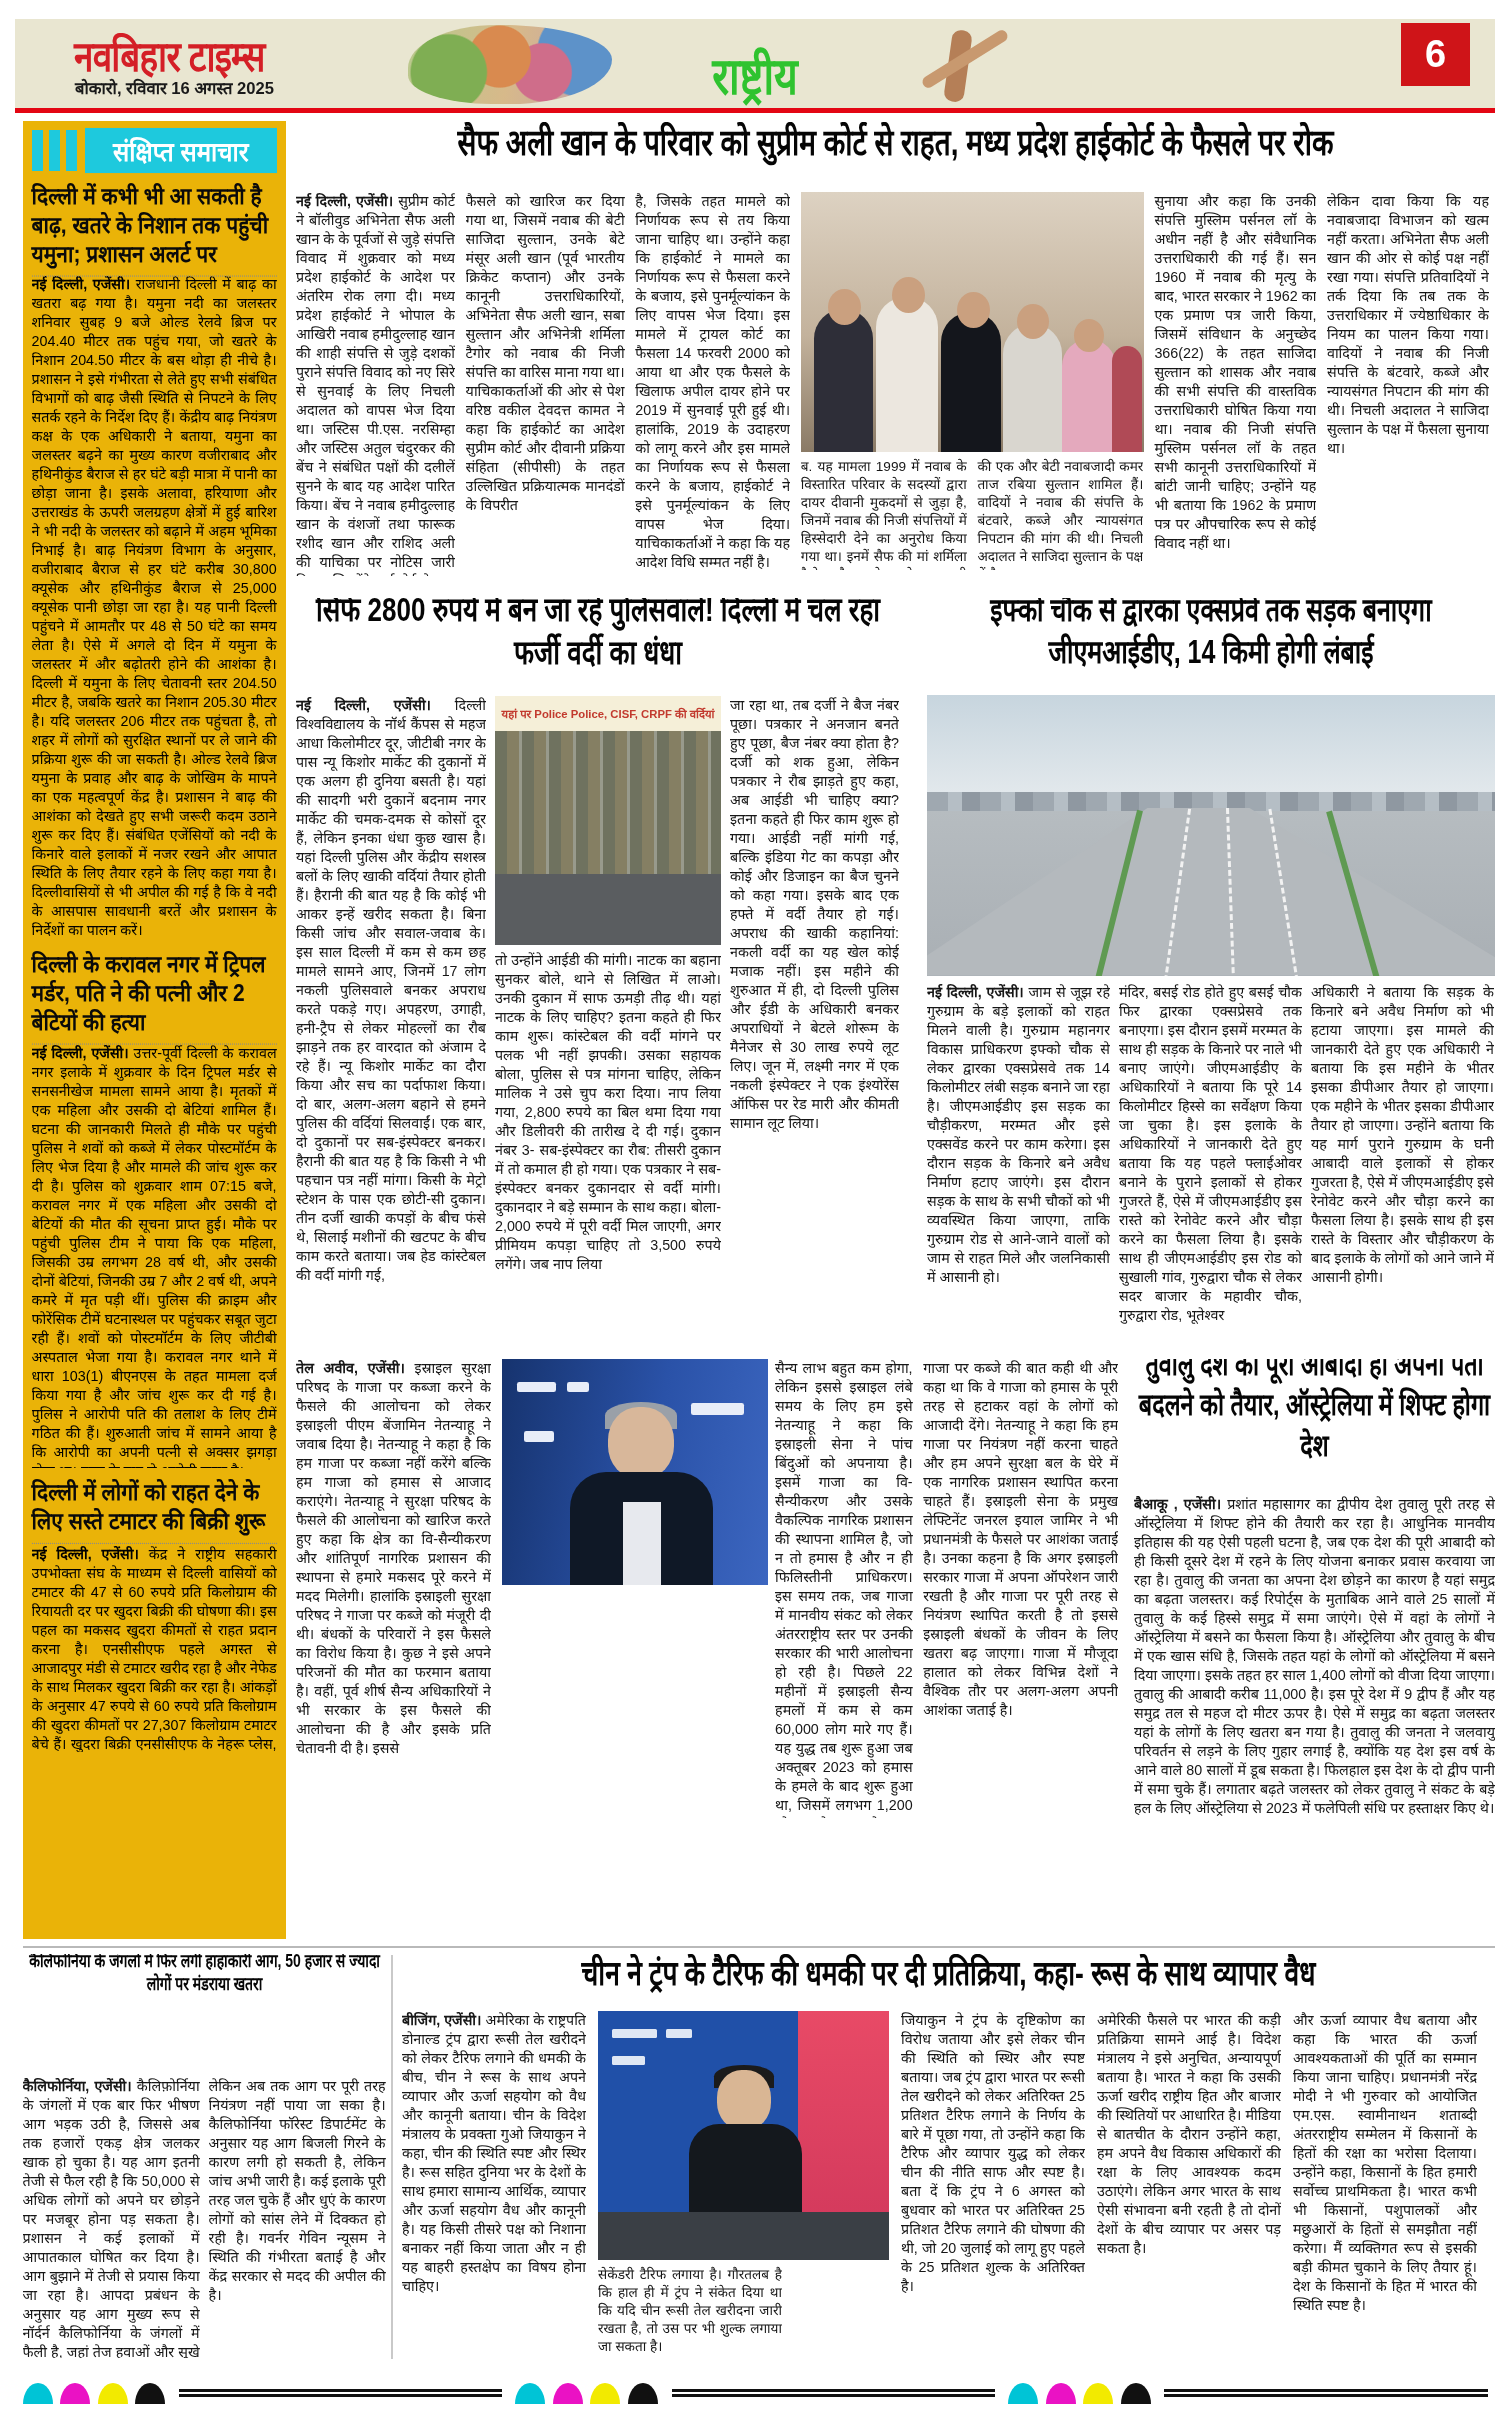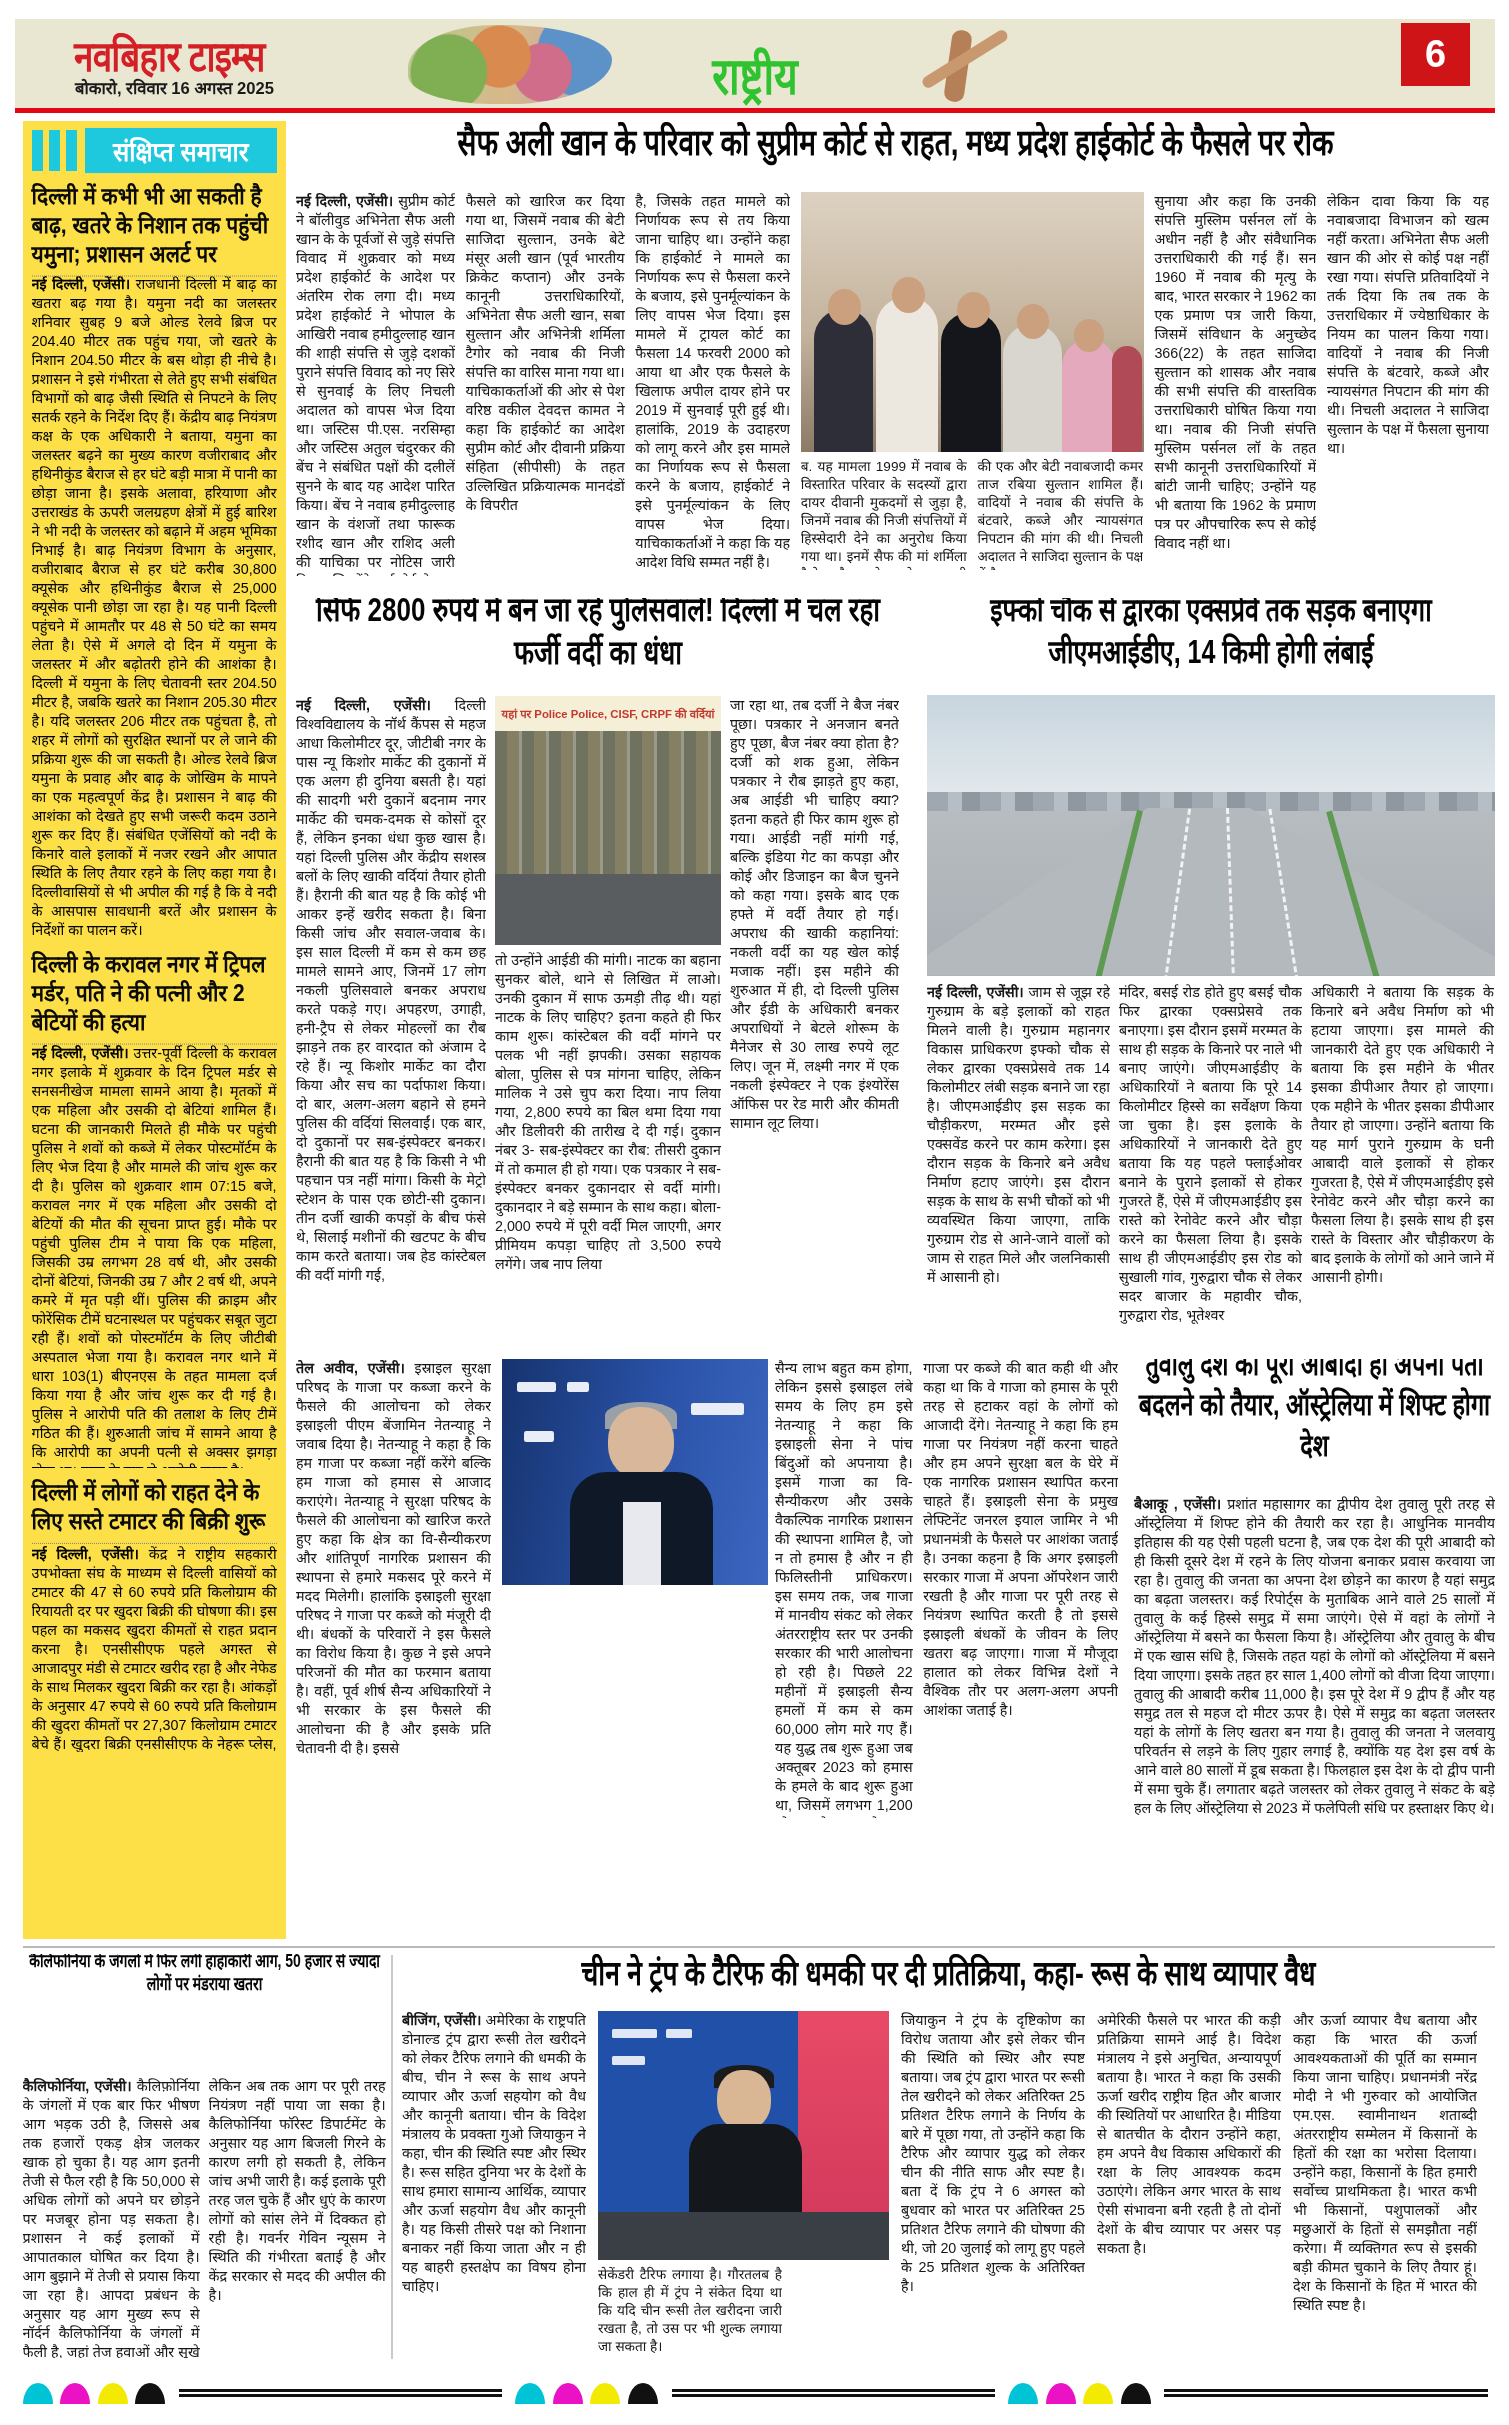--- a/index.html
+++ b/index.html
@@ -24,21 +24,21 @@
   .pagenum { position:absolute; left:1386px; top:3.8px; width:69px; height:63px; background:#cf1418; color:#fff; font-size:38px; font-weight:800; display:flex; align-items:center; justify-content:center; }
   .red-rule { position:absolute; left:15px; top:108px; width:1480px; height:5.3px; background:#e30613; }
 
   
   .tcol { font-size:14.3px; line-height:1.33; text-align:justify; color:#161616; overflow:hidden; }
   .byline { font-weight:700; }
   .big-headline { font-weight:800; color:#050505; text-align:center; overflow:hidden; }
   .big-headline > span { display:inline-block; transform:scaleY(1.3); transform-origin:center; }
 
   
-  .brief { position:absolute; left:22.6px; top:121px; width:263px; height:1818px; background:#fde047; padding:9px 9px 0 9px; overflow:hidden; }
+  .brief { position:absolute; left:22.6px; top:121px; width:263px; height:1818px; background:#eab308; padding:9px 9px 0 9px; overflow:hidden; }
   .brief-head { display:flex; align-items:stretch; height:41px; margin-bottom:7.5px; }
   .stripes { display:flex; gap:6px; margin-right:7.5px; }
   .stripes i { display:block; width:11.3px; background:#1ec9dd; }
   .brief-title { flex:1; background:#1ec9dd; color:#fff; font-size:24px; font-weight:800; display:flex; align-items:center; justify-content:center; transform:scaleY(1.1); }
   .brief h3 { font-size:21px; line-height:1.25; font-weight:800; color:#0a0a0a; border-bottom:1.5px dotted #8a8a8a; padding-bottom:6px; margin:10.6px 0 7.5px; transform:scaleY(1.1); transform-origin:top left; }
   .brief p { font-size:14.3px; line-height:1.33; text-align:justify; overflow:hidden; }
   .bf-body-0 { max-height:855px; }
   .bf-body-1 { max-height:424px; }
   .bf-body-2 { max-height:207px; }
 

